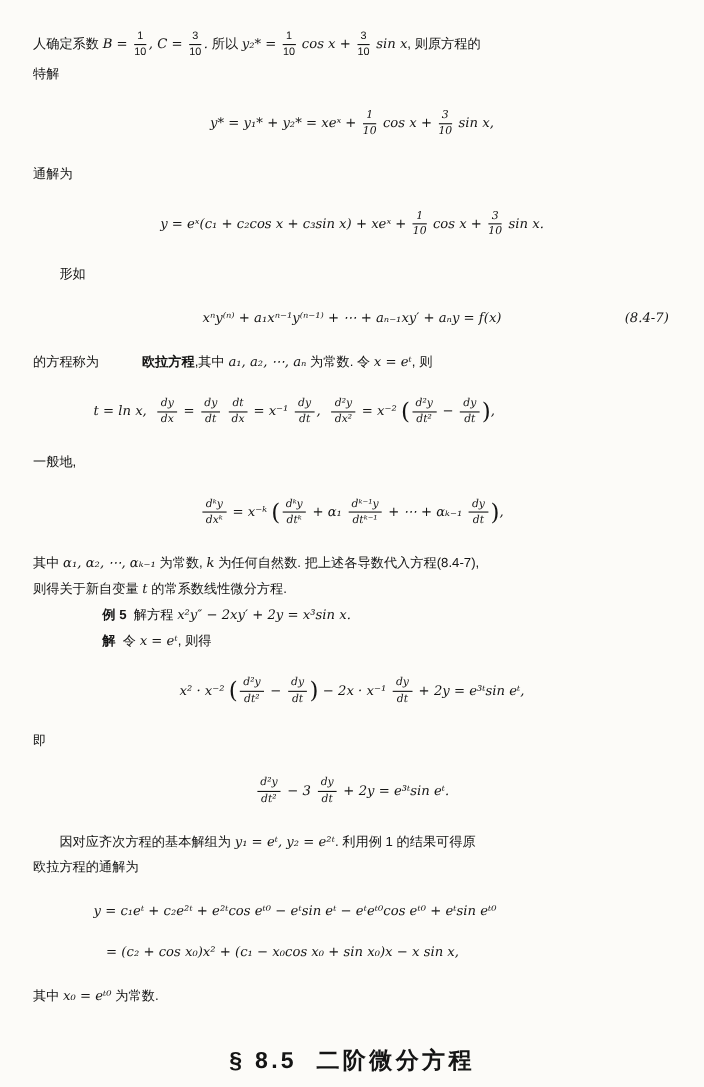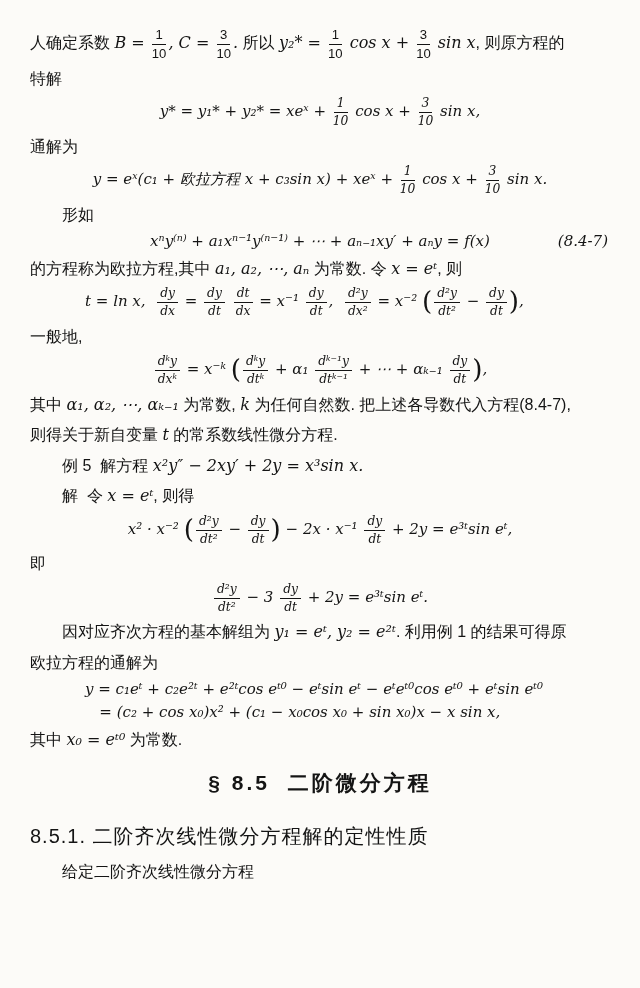--- a/index.html
+++ b/index.html
@@ -3,51 +3,51 @@
 <meta charset="utf-8">
 <style>
   html,body{margin:0;padding:0;background:#e8e8e6;}
   body{width:640px;font-family:"Liberation Sans","DejaVu Sans",sans-serif;}
   .page{
     width:640px;min-height:988px;box-sizing:border-box;
     background:#fcfbf8;color:#141414;
     padding:24px 30px 10px 30px;position:relative;
   }
   .block{white-space:pre-wrap;}
-  .para{font-size:16px;line-height:1.72;margin:3px 0;}
+  .para{font-size:12px;line-height:1.72;margin:3px 0;}
   .indent{text-indent:2em;}
-  .bold{font-weight:normal;}
+  .bold{font-weight:bold;padding-left:39px;}
   .math{font-family:"DejaVu Serif","Liberation Serif",serif;font-style:italic;}
   .formula{
     font-family:"DejaVu Serif","Liberation Serif",serif;font-style:italic;
-    font-size:15px;margin:4px 0;position:relative;line-height:1.25;
+    font-size:12px;margin:22px 0;position:relative;line-height:1.25;
   }
   .formula.center{text-align:center;}
   .formula:not(.center){margin-left:55px;}
   .frac{
     display:inline-flex;flex-direction:column;align-items:center;
     vertical-align:middle;font-size:0.82em;line-height:1.2;margin:0 2px;
   }
   .frac .num{border-bottom:1px solid currentColor;padding:0 3px 1px;}
   .frac .den{padding-top:1px;}
   .paren{font-style:normal;font-size:1.75em;vertical-align:middle;line-height:0.9;font-weight:300;}
   .eq-tag{position:absolute;right:2px;top:50%;transform:translateY(-50%);}
   .heading{font-size:20px;margin:26px 0 8px;letter-spacing:1px;}
-  .heading-center{font-size:21px;font-weight:bold;text-align:center;margin:16px 0 10px;letter-spacing:3px;}
+  .heading-center{font-size:21px;font-weight:bold;text-align:center;margin:34px 0 10px;letter-spacing:3px;}
 </style>
 </head>
 <body>
 
 <div class="page">
   <div>
       <div class="block para"><span class="txt">人确定系数 </span><span class="math">B = </span><span class="frac"><span class="num">1</span><span class="den">10</span></span><span class="math">, C = </span><span class="frac"><span class="num">3</span><span class="den">10</span></span><span class="math">.</span><span class="txt"> 所以 </span><span class="math">y₂* = </span><span class="frac"><span class="num">1</span><span class="den">10</span></span><span class="math"> cos x + </span><span class="frac"><span class="num">3</span><span class="den">10</span></span><span class="math"> sin x</span><span class="txt">, 则原方程的</span></div>
       <div class="block para"><span class="txt">特解</span></div>
       <div class="block formula center"><span class="math">y* = y₁* + y₂* = xeˣ + </span><span class="frac"><span class="num">1</span><span class="den">10</span></span><span class="math"> cos x + </span><span class="frac"><span class="num">3</span><span class="den">10</span></span><span class="math"> sin x,</span></div>
       <div class="block para"><span class="txt">通解为</span></div>
-      <div class="block formula center"><span class="math">y = eˣ(c₁ + 欧拉方程 x + c₃sin x) + xeˣ + </span><span class="frac"><span class="num">1</span><span class="den">10</span></span><span class="math"> cos x + </span><span class="frac"><span class="num">3</span><span class="den">10</span></span><span class="math"> sin x.</span></div>
+      <div class="block formula center"><span class="math">y = eˣ(c₁ + c₂cos x + c₃sin x) + xeˣ + </span><span class="frac"><span class="num">1</span><span class="den">10</span></span><span class="math"> cos x + </span><span class="frac"><span class="num">3</span><span class="den">10</span></span><span class="math"> sin x.</span></div>
       <div class="block para indent"><span class="txt">形如</span></div>
       <div class="block formula center"><span class="math">xⁿy⁽ⁿ⁾ + a₁xⁿ⁻¹y⁽ⁿ⁻¹⁾ + ⋯ + aₙ₋₁xy′ + aₙy = f(x)</span><span class="eq-tag">(8.4-7)</span></div>
       <div class="block para"><span class="txt">的方程称为</span><span class="bold">欧拉方程</span><span class="txt">,其中 </span><span class="math">a₁, a₂, ⋯, aₙ</span><span class="txt"> 为常数. 令 </span><span class="math">x = eᵗ</span><span class="txt">, 则</span></div>
       <div class="block formula"><span class="math">t = ln x,  </span><span class="frac"><span class="num">dy</span><span class="den">dx</span></span><span class="math"> = </span><span class="frac"><span class="num">dy</span><span class="den">dt</span></span><span class="math"> </span><span class="frac"><span class="num">dt</span><span class="den">dx</span></span><span class="math"> = x⁻¹ </span><span class="frac"><span class="num">dy</span><span class="den">dt</span></span><span class="math">,  </span><span class="frac"><span class="num">d²y</span><span class="den">dx²</span></span><span class="math"> = x⁻² </span><span class="paren">(</span><span class="frac"><span class="num">d²y</span><span class="den">dt²</span></span><span class="math"> − </span><span class="frac"><span class="num">dy</span><span class="den">dt</span></span><span class="paren">)</span><span class="math">,</span></div>
       <div class="block para"><span class="txt">一般地,</span></div>
       <div class="block formula center"><span class="frac"><span class="num">dᵏy</span><span class="den">dxᵏ</span></span><span class="math"> = x⁻ᵏ </span><span class="paren">(</span><span class="frac"><span class="num">dᵏy</span><span class="den">dtᵏ</span></span><span class="math"> + α₁ </span><span class="frac"><span class="num">dᵏ⁻¹y</span><span class="den">dtᵏ⁻¹</span></span><span class="math"> + ⋯ + αₖ₋₁ </span><span class="frac"><span class="num">dy</span><span class="den">dt</span></span><span class="paren">)</span><span class="math">,</span></div>
       <div class="block para"><span class="txt">其中 </span><span class="math">α₁, α₂, ⋯, αₖ₋₁</span><span class="txt"> 为常数, </span><span class="math">k</span><span class="txt"> 为任何自然数. 把上述各导数代入方程(8.4-7),</span></div>
       <div class="block para"><span class="txt">则得关于新自变量 </span><span class="math">t</span><span class="txt"> 的常系数线性微分方程.</span></div>
       <div class="block para indent"><span class="bold">例 5</span><span class="txt">  解方程 </span><span class="math">x²y″ − 2xy′ + 2y = x³sin x.</span></div>
       <div class="block para indent"><span class="bold">解</span><span class="txt">  令 </span><span class="math">x = eᵗ</span><span class="txt">, 则得</span></div>

